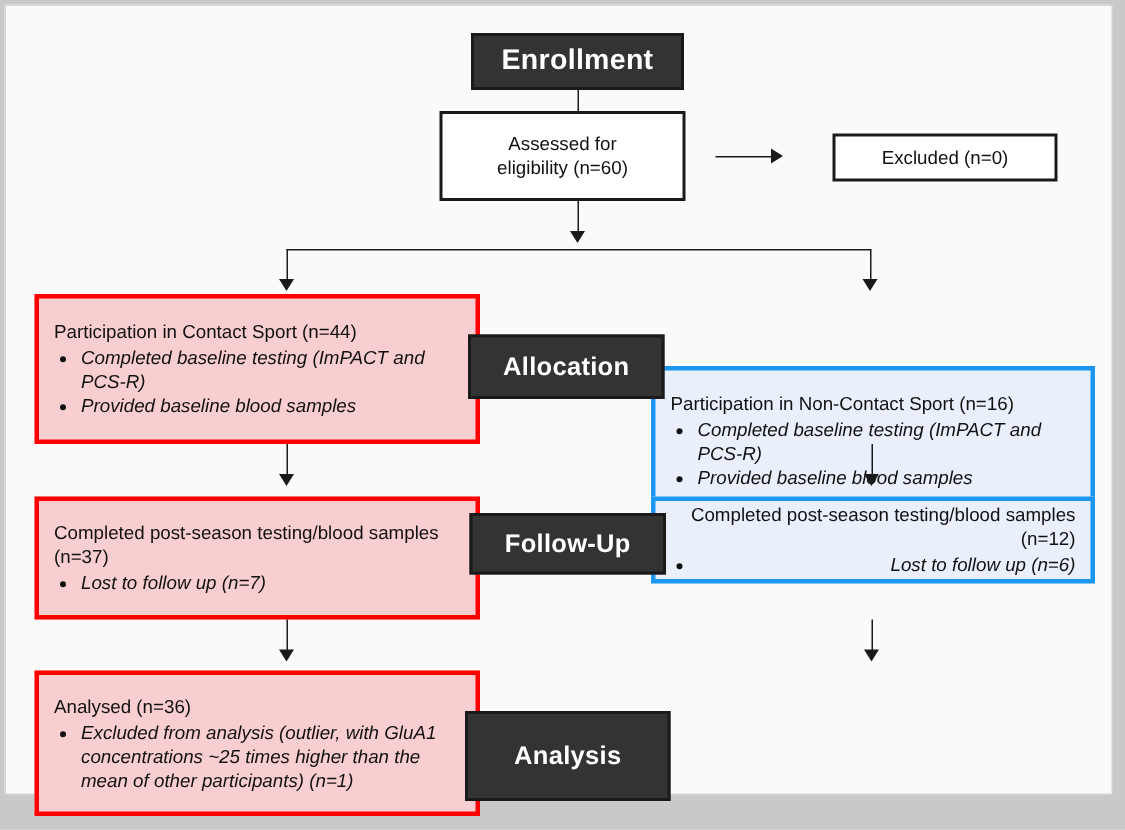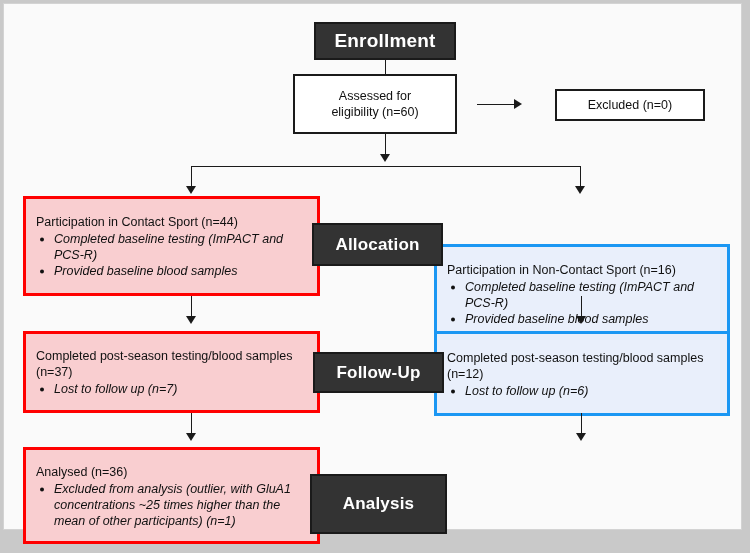--- a/index.html
+++ b/index.html
@@ -193,30 +193,30 @@
 
     <div class="box red-box" style="left:19px; top:327px; width:297px; height:82px;">
       <div class="inner">
         <p class="lead">Completed post-season testing/blood samples (n=37)</p>
         <ul class="bul">
           <li>Lost to follow up (n=7)</li>
         </ul>
       </div>
     </div>
 
-    <div class="box blue-box" style="left:430px; top:327px; width:296px; height:85px;">
+    <div class="box blue-box" style="left:430px; top:327px; width:296px; height:58px;text-align:right;">
       <div class="inner">
         <p class="lead">Completed post-season testing/blood samples (n=12)</p>
         <ul class="bul">
           <li>Lost to follow up (n=6)</li>
         </ul>
       </div>
     </div>
 
-    <div class="stage" style="left:309px; top:348px; width:131px; height:41px; font-size:17px;">
+    <div class="stage" style="left:309px; top:338px; width:131px; height:41px; font-size:17px;">
       <span>Follow-Up</span>
     </div>
 
     <div class="vline" style="left:187px; top:409px; height:22px;"></div>
     <div class="arrow-down" style="left:182px; top:429px;"></div>
     <div class="vline" style="left:577px; top:409px; height:22px;"></div>
     <div class="arrow-down" style="left:572px; top:429px;"></div>
 
     <div class="box red-box" style="left:19px; top:443px; width:297px; height:97px;">
       <div class="inner">

